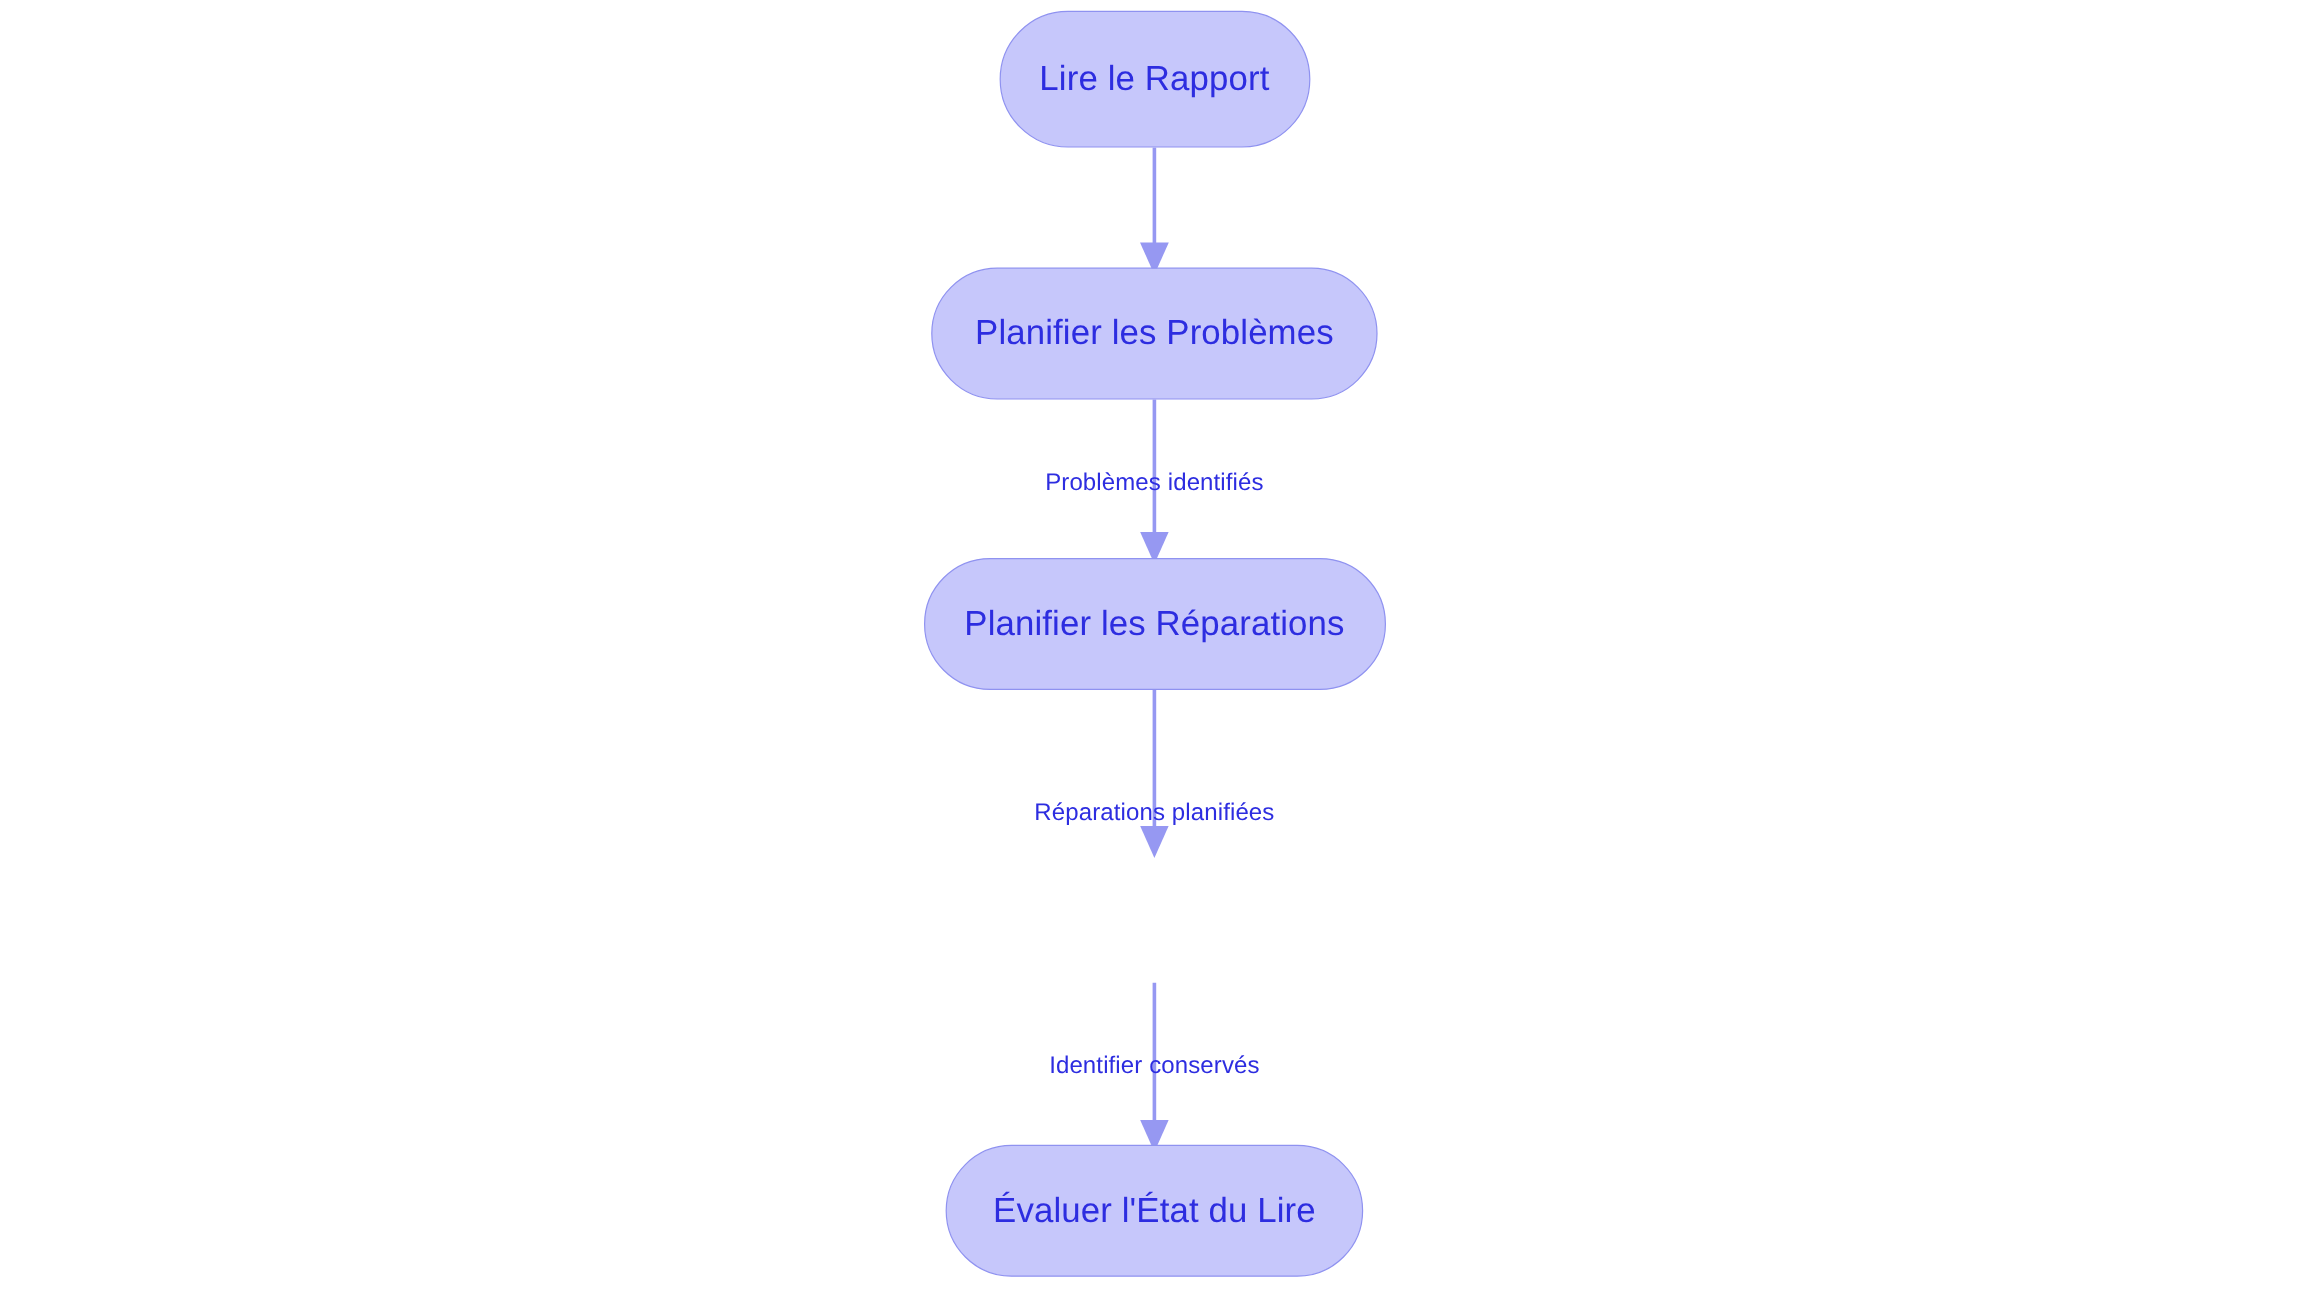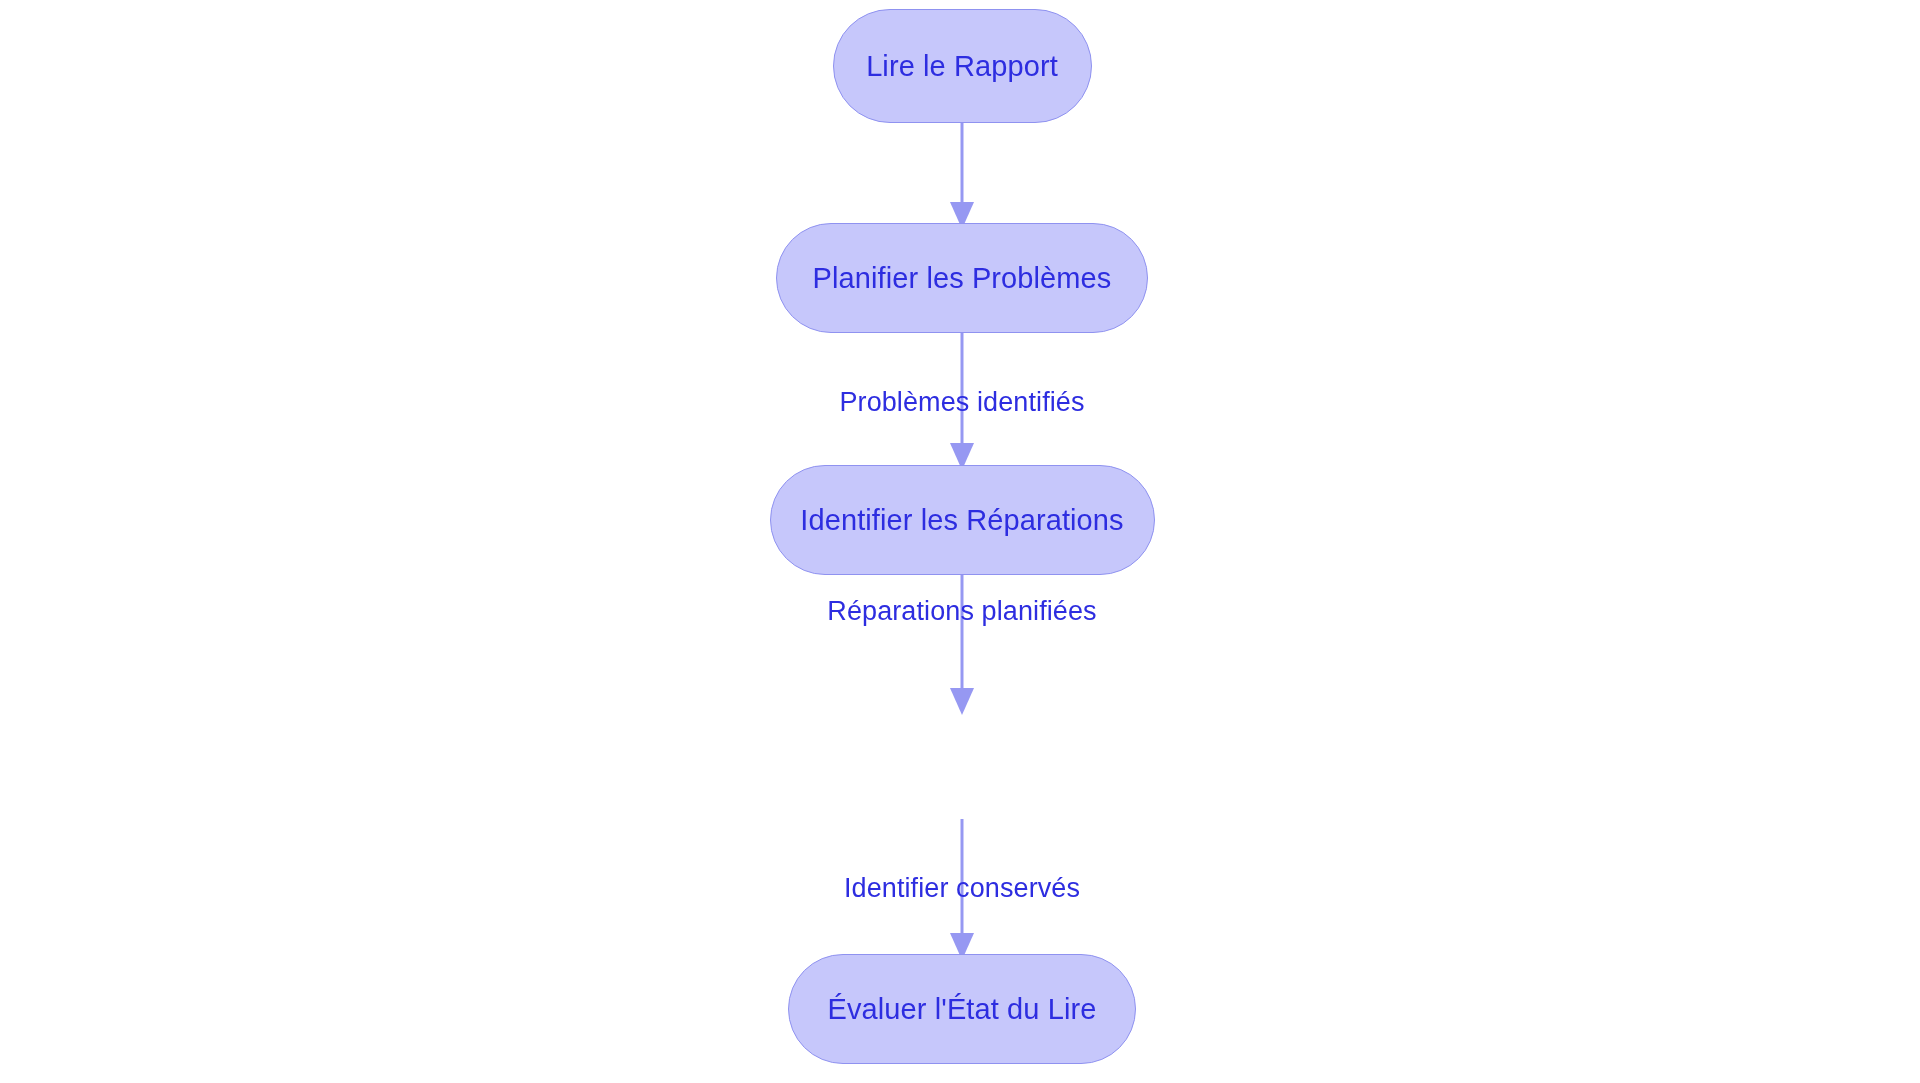--- a/index.html
+++ b/index.html
@@ -47,21 +47,21 @@
     line-height: 1;
   }
   .node-label {
     display: block;
     padding: 0 26px;
   }
   
   .edge-label {
     position: absolute;
     color: #2d2de0;
-    font-size: 27px;
+    font-size: 20px;
     font-weight: 400;
     white-space: nowrap;
     line-height: 1;
     transform: translate(-50%, -50%);
     letter-spacing: 0.1px;
     background: transparent;
   }
 </style>
 </head>
 <body>
@@ -86,27 +86,27 @@
 
   <div class="node" style="left:832.5px; top:9px; width:259px; height:114px;">
     <span class="node-label">Lire le Rapport</span>
   </div>
 
   <div class="node" style="left:776px; top:223px; width:372px; height:110px;">
     <span class="node-label">Planifier les Problèmes</span>
   </div>
 
   <div class="node" style="left:769.5px; top:465px; width:385px; height:110px;">
-    <span class="node-label">Identifier les Réparations</span>
+    <span class="node-label">Planifier les Réparations</span>
   </div>
 
 
   <div class="node" style="left:788px; top:954px; width:348px; height:110px;">
     <span class="node-label">Évaluer l'État du Lire</span>
   </div>
 
   <div class="edge-label" style="left:962px; top:402px;">Problèmes identifiés</div>
 
-  <div class="edge-label" style="left:962px; top:611px;">Réparations planifiées</div>
+  <div class="edge-label" style="left:962px; top:677px;">Réparations planifiées</div>
 
   <div class="edge-label" style="left:962px; top:888px;">Identifier conservés</div>
 
 </div>
 
 </body></html>

